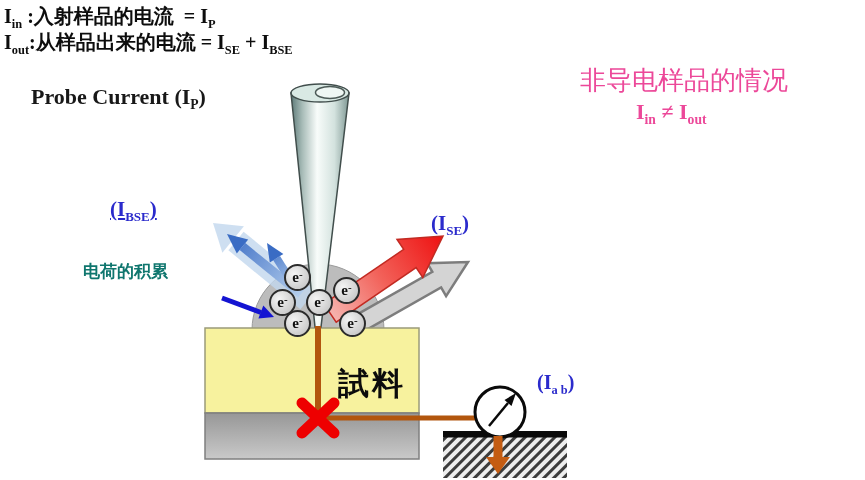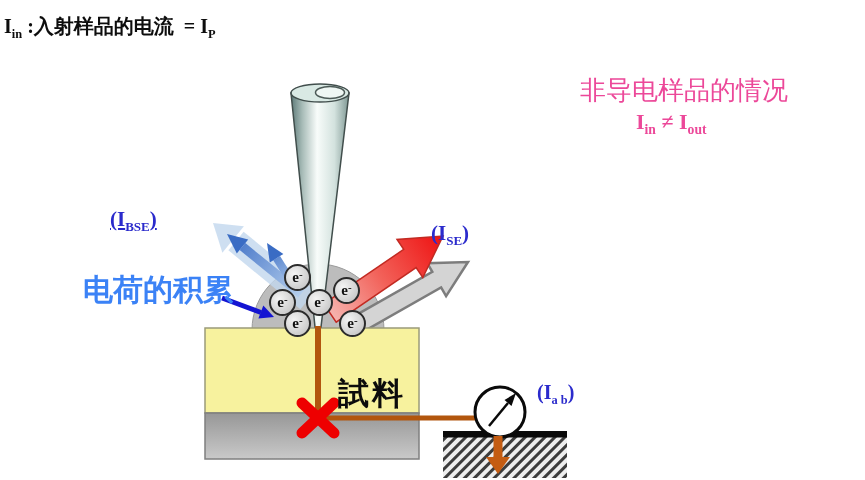--- a/index.html
+++ b/index.html
@@ -3,35 +3,35 @@
 <meta charset="utf-8">
 <style>
   html,body{margin:0;padding:0;background:#ffffff;}
   #stage{
     position:relative; width:865px; height:480px; overflow:hidden;
     background:#ffffff;
     font-family:"Liberation Serif","DejaVu Serif",serif;
     color:#111;
   }
   #diagram-svg{position:absolute;left:0;top:0;}
-  .txt{position:absolute;margin-top:10px;}
+  .txt{position:absolute;}
   [data-bind]{white-space:pre;}
   sub{font-size:62%;line-height:0;}
   
   .eqline{font-size:20px;font-weight:bold;color:#0d0d0d;}
   #eq1{left:4px;top:3px;}
   #eq2{left:4px;top:29px;}
   
   #probe-label{left:31px;top:84px;font-size:22px;font-weight:600;color:#181818;}
   
   .bluelab{color:#2b2bcc;font-weight:bold;font-size:21px;}
   #ibse-label{left:110px;top:197px;text-decoration:underline;}
   #ise-label{left:431px;top:211px;}
   #iab-label{left:537px;top:371px;font-size:20px;}
-  #charge-label{left:83px;top:260px;font-size:30px;color:#3b82f6;font-weight:bold;
+  #charge-label{left:83px;top:260px;font-size:17px;color:#0f766e;font-weight:bold;
     font-family:Liberation Mono, monospace;}
   
   #sample-label{left:338px;top:363px;font-size:31px;font-weight:bold;color:#0c0c0c;letter-spacing:3px;text-align:center;}
   
   #right-note{left:580px;top:64px;width:280px;font-size:26px;color:#ec4899;line-height:33px;}
   #right-note .eqmid{display:block;margin-left:56px;font-size:22px;font-weight:bold;line-height:30px;}
   
   .ecirc{
     position:absolute;width:27px;height:27px;box-sizing:border-box;
     border:2.5px solid #2b2b2b;border-radius:50%;
@@ -156,21 +156,27 @@
       <span class="esup" data-bind="labels.electron.sup">-</span>
     </div>
   <div class="ecirc" style="left:339px;top:310px;">
       <span data-bind="labels.electron.base">e</span>
       <span class="esup" data-bind="labels.electron.sup">-</span>
     </div>
 
   <div id="eq1" class="txt eqline">
     <span data-bind="top_left.line1.i">I</span><sub data-bind="top_left.line1.sub">in</sub><span data-bind="top_left.line1.mid"> :入射样品的电流  = I</span><sub data-bind="top_left.line1.sub2">P</sub>
   </div>
+  <div id="eq2" class="txt eqline">
+    <span data-bind="top_left.line2.i">I</span><sub data-bind="top_left.line2.sub">out</sub><span data-bind="top_left.line2.mid">:从样品出来的电流 = I</span><sub data-bind="top_left.line2.sub2">SE</sub><span data-bind="top_left.line2.plus"> + I</span><sub data-bind="top_left.line2.sub3">BSE</sub>
+  </div>
 
+  <div id="probe-label" class="txt">
+    <span data-bind="probe_label.pre">Probe Current (I</span><sub data-bind="probe_label.sub">P</sub><span data-bind="probe_label.post">)</span>
+  </div>
 
   <div id="ibse-label" class="txt bluelab">
     <span data-bind="labels.ibse.pre">(I</span><sub data-bind="labels.ibse.sub">BSE</sub><span data-bind="labels.ibse.post">)</span>
   </div>
   <div id="ise-label" class="txt bluelab">
     <span data-bind="labels.ise.pre">(I</span><sub data-bind="labels.ise.sub">SE</sub><span data-bind="labels.ise.post">)</span>
   </div>
   <div id="iab-label" class="txt bluelab">
     <span data-bind="labels.iab.pre">(I</span><sub data-bind="labels.iab.sub">a b</sub><span data-bind="labels.iab.post">)</span>
   </div>

